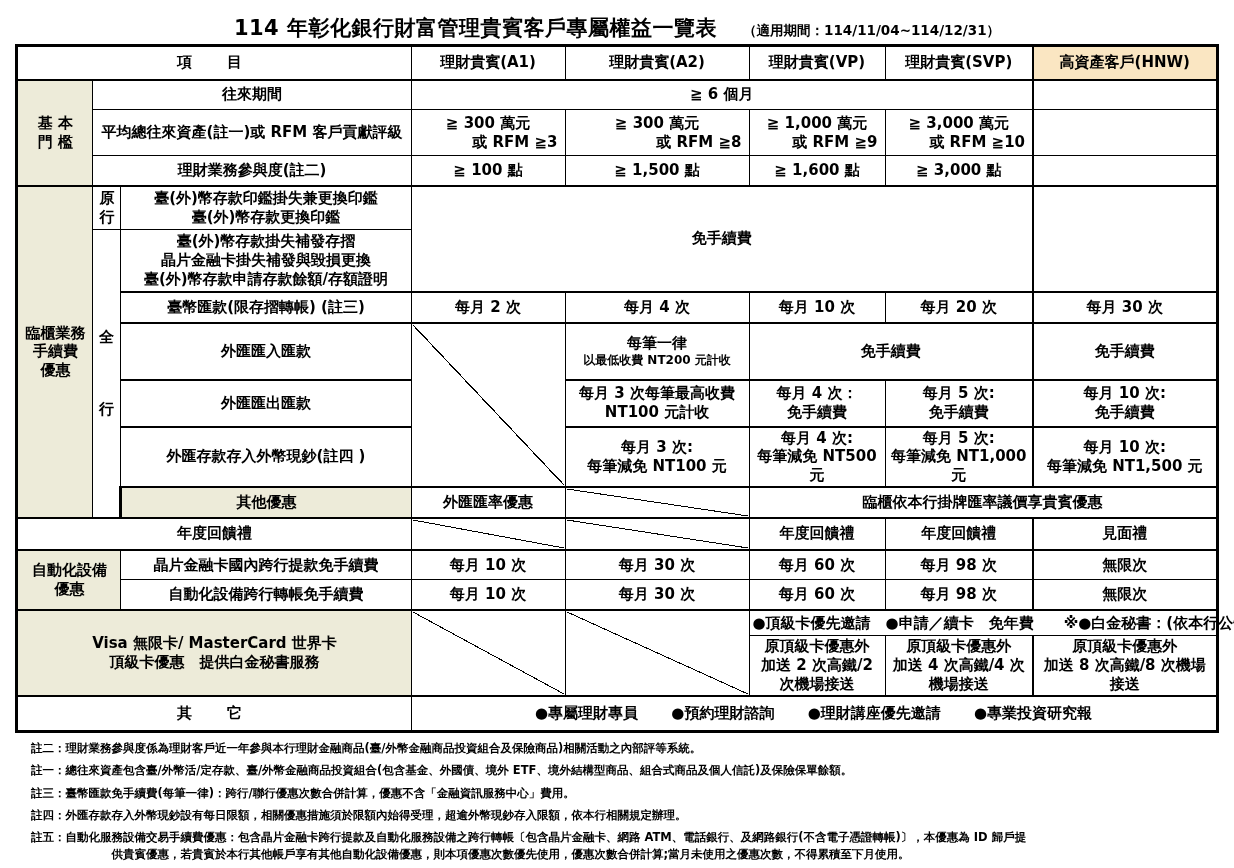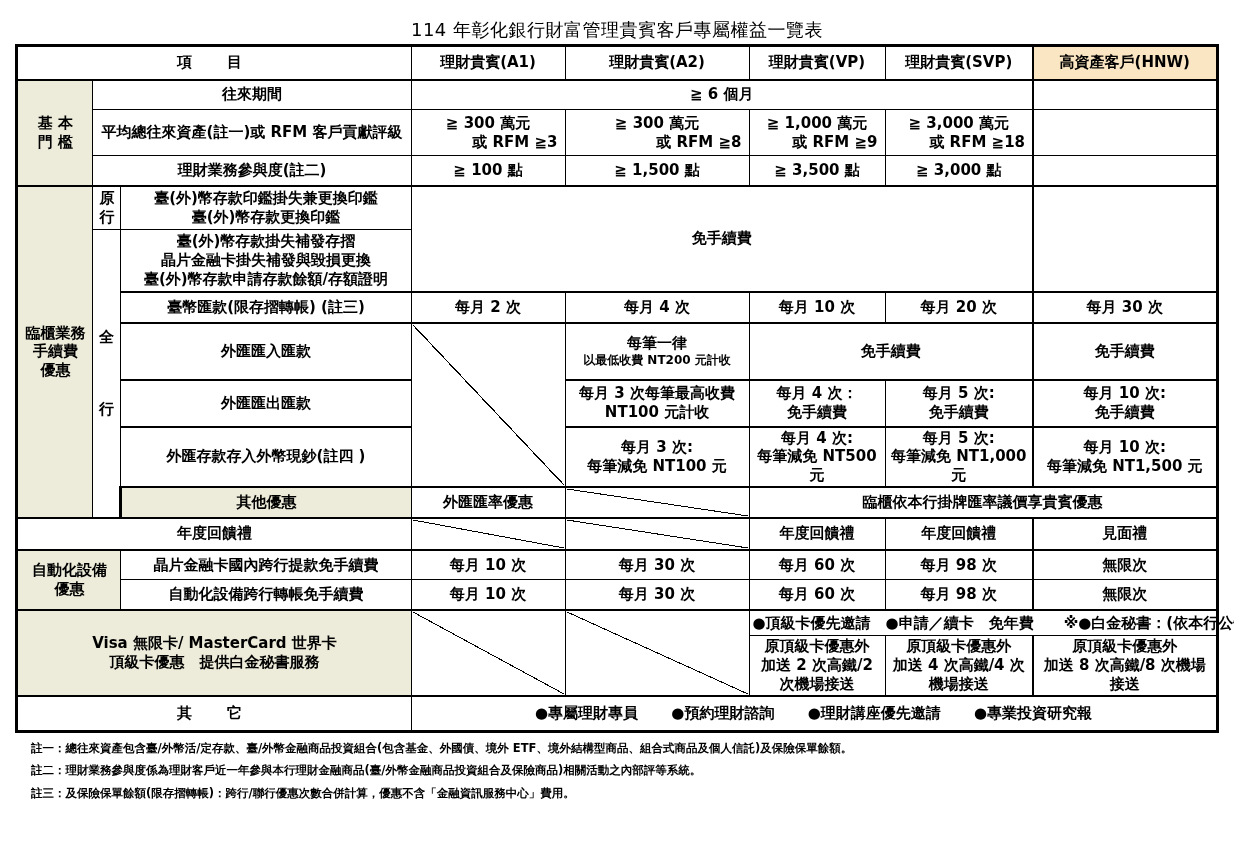--- a/index.html
+++ b/index.html
@@ -12,21 +12,21 @@
     overflow:hidden;
   }
   .page { position:relative; width:1234px; height:868px; padding:0; }
 
   
   .titlebar {
     display:flex; align-items:flex-end; justify-content:center;
     height:44px; padding:10px 0 2px 0; gap:26px;
   }
   .title {
-    font-size:18px; font-weight:normal; letter-spacing:.5px;
+    font-size:21px; font-weight:bold; letter-spacing:.5px;
     white-space:nowrap;
   }
   .period { font-size:13.5px; font-weight:bold; white-space:nowrap; padding-bottom:2px; }
 
   
   table.main {
     border-collapse:collapse;
     width:1200px;
     margin:0 auto;
     table-layout:fixed;
@@ -97,20 +97,21 @@
   .note .txt { flex:1; }
   .note .cont { display:block; padding-left:46px; }
 </style>
 </head>
 <body>
 
 <div class="page">
 
   <div class="titlebar">
     <div class="title">114 年彰化銀行財富管理貴賓客戶專屬權益一覽表</div>
+    <div class="period">（適用期間：114/11/04~114/12/31）</div>
   </div>
 
   <table class="main">
     <colgroup>
       <col style="width:76px">
       <col style="width:28px">
       <col style="width:290px">
       <col style="width:154px">
       <col style="width:184px">
       <col style="width:136px">
@@ -147,30 +148,30 @@
       <td class="thresh">
         <span>≧ 300 萬元</span>
         <span class="l2">或 RFM ≧8</span>
       </td>
       <td class="thresh">
         <span>≧ 1,000 萬元</span>
         <span class="l2">或 RFM ≧9</span>
       </td>
       <td class="thresh thick-right">
         <span>≧ 3,000 萬元</span>
-        <span class="l2">或 RFM ≧18</span>
+        <span class="l2">或 RFM ≧10</span>
       </td>
       <td class="outer-right"></td>
     </tr>
 
     <tr>
       <td class="rowlbl" colspan="2" style="height:30px">理財業務參與度(註二)</td>
       <td class="val">≧ 100 點</td>
       <td class="val">≧ 1,500 點</td>
-      <td class="val">≧ 3,500 點</td>
+      <td class="val">≧ 1,600 點</td>
       <td class="val thick-right">≧ 3,000 點</td>
       <td class="outer-right"></td>
     </tr>
 
     <tr>
       <td class="grp outer-left thick-top" rowspan="7">
         <div>臨櫃業務</div>
         <div>手續費</div>
         <div>優惠</div>
       </td>
@@ -329,26 +330,37 @@
         <span>●預約理財諮詢</span>
         <span>●理財講座優先邀請</span>
         <span>●專業投資研究報</span>
       </td>
     </tr>
   </tbody>
     </table>
 
   <div class="notes">
     <div class="note">
+      <div class="lbl">註二：</div>
+      <div class="txt">理財業務參與度係為理財客戶近一年參與本行理財金融商品(臺/外幣金融商品投資組合及保險商品)相關活動之內部評等系統。</div>
+    </div>
+    <div class="note">
       <div class="lbl">註一：</div>
       <div class="txt">總往來資產包含臺/外幣活/定存款、臺/外幣金融商品投資組合(包含基金、外國債、境外 ETF、境外結構型商品、組合式商品及個人信託)及保險保單餘額。</div>
     </div>
     <div class="note">
-      <div class="lbl">註二：</div>
-      <div class="txt">理財業務參與度係為理財客戶近一年參與本行理財金融商品(臺/外幣金融商品投資組合及保險商品)相關活動之內部評等系統。</div>
-    </div>
-    <div class="note">
       <div class="lbl">註三：</div>
-      <div class="txt">及保險保單餘額(限存摺轉帳)：跨行/聯行優惠次數合併計算，優惠不含「金融資訊服務中心」費用。</div>
+      <div class="txt">臺幣匯款免手續費(每筆一律)：跨行/聯行優惠次數合併計算，優惠不含「金融資訊服務中心」費用。</div>
+    </div>
+    <div class="note">
+      <div class="lbl">註四：</div>
+      <div class="txt">外匯存款存入外幣現鈔設有每日限額，相關優惠措施須於限額內始得受理，超逾外幣現鈔存入限額，依本行相關規定辦理。</div>
+    </div>
+    <div class="note">
+      <div class="lbl">註五：</div>
+      <div class="txt">
+        <span>自動化服務設備交易手續費優惠：包含晶片金融卡跨行提款及自動化服務設備之跨行轉帳〔包含晶片金融卡、網路 ATM、電話銀行、及網路銀行(不含電子憑證轉帳)〕，本優惠為 ID 歸戶提</span>
+        <span class="cont">供貴賓優惠，若貴賓於本行其他帳戶享有其他自動化設備優惠，則本項優惠次數優先使用，優惠次數合併計算;當月未使用之優惠次數，不得累積至下月使用。</span>
+      </div>
     </div>
   </div>
 
 </div>
 
 </body></html>

